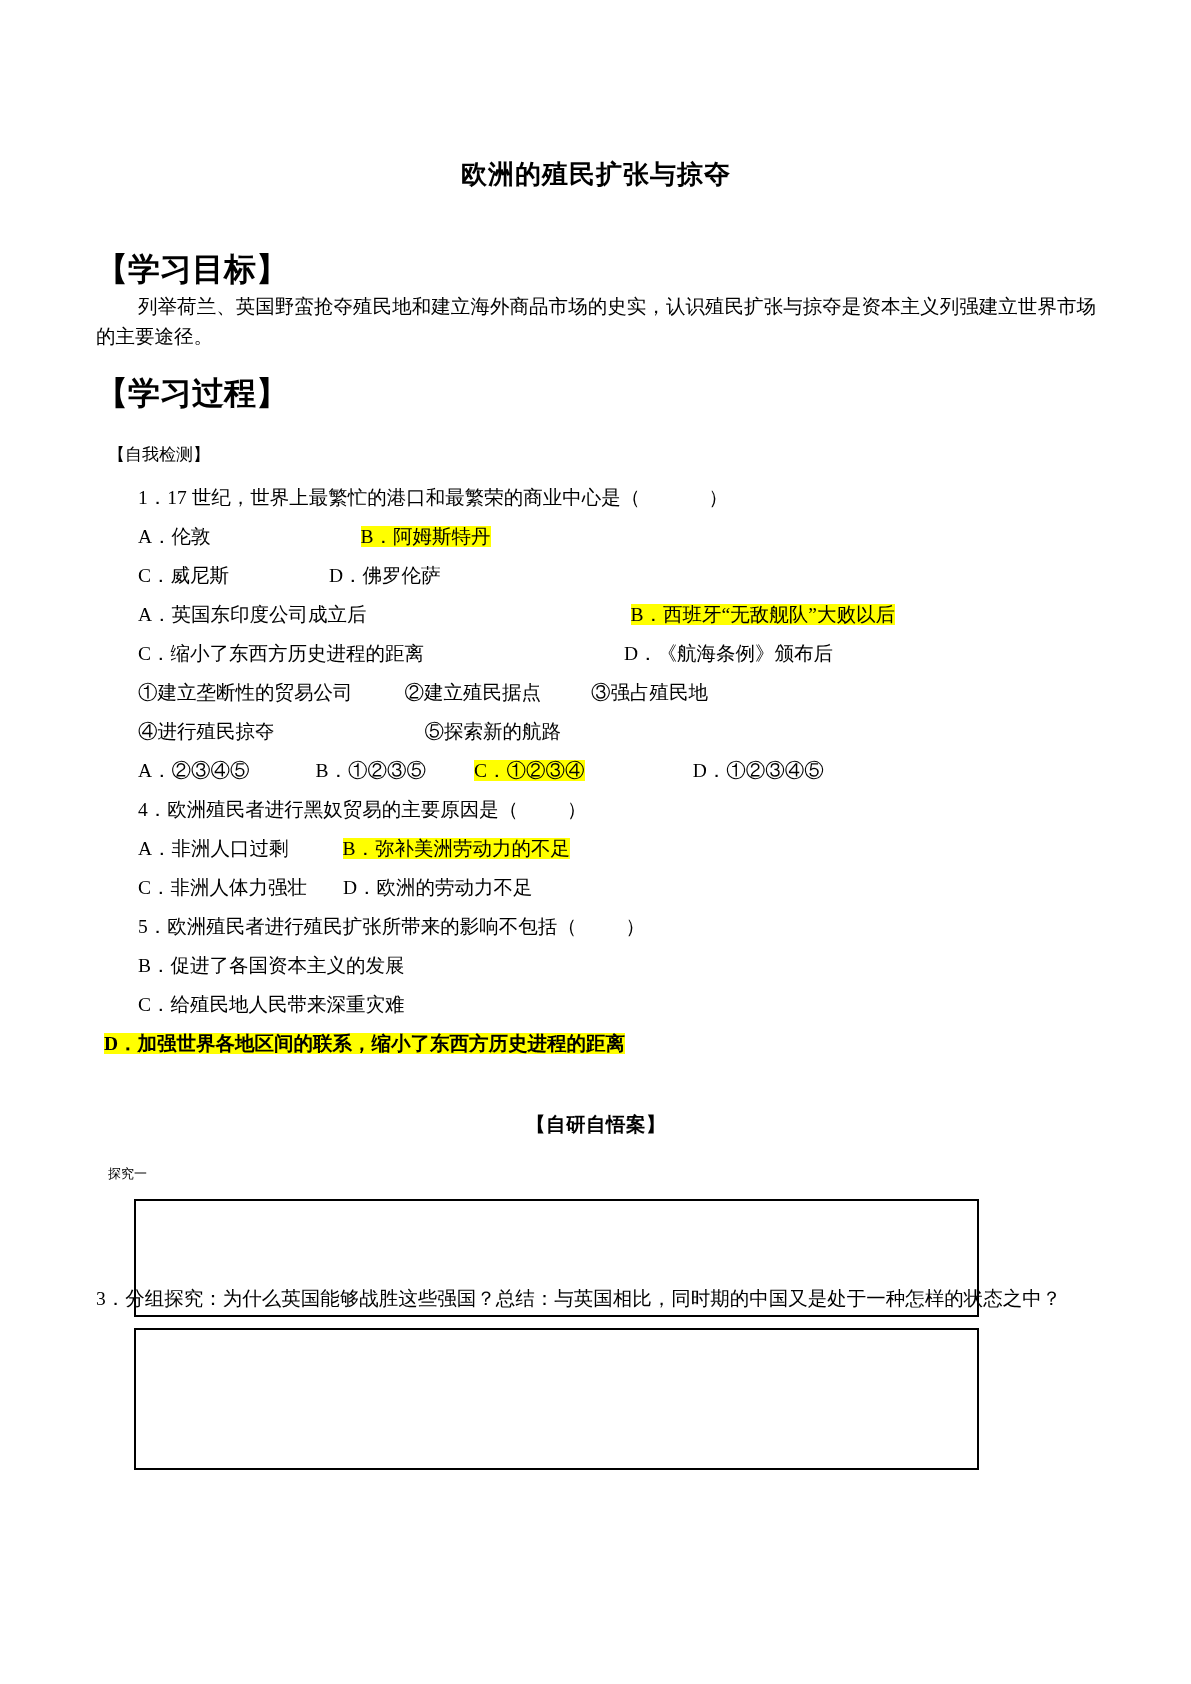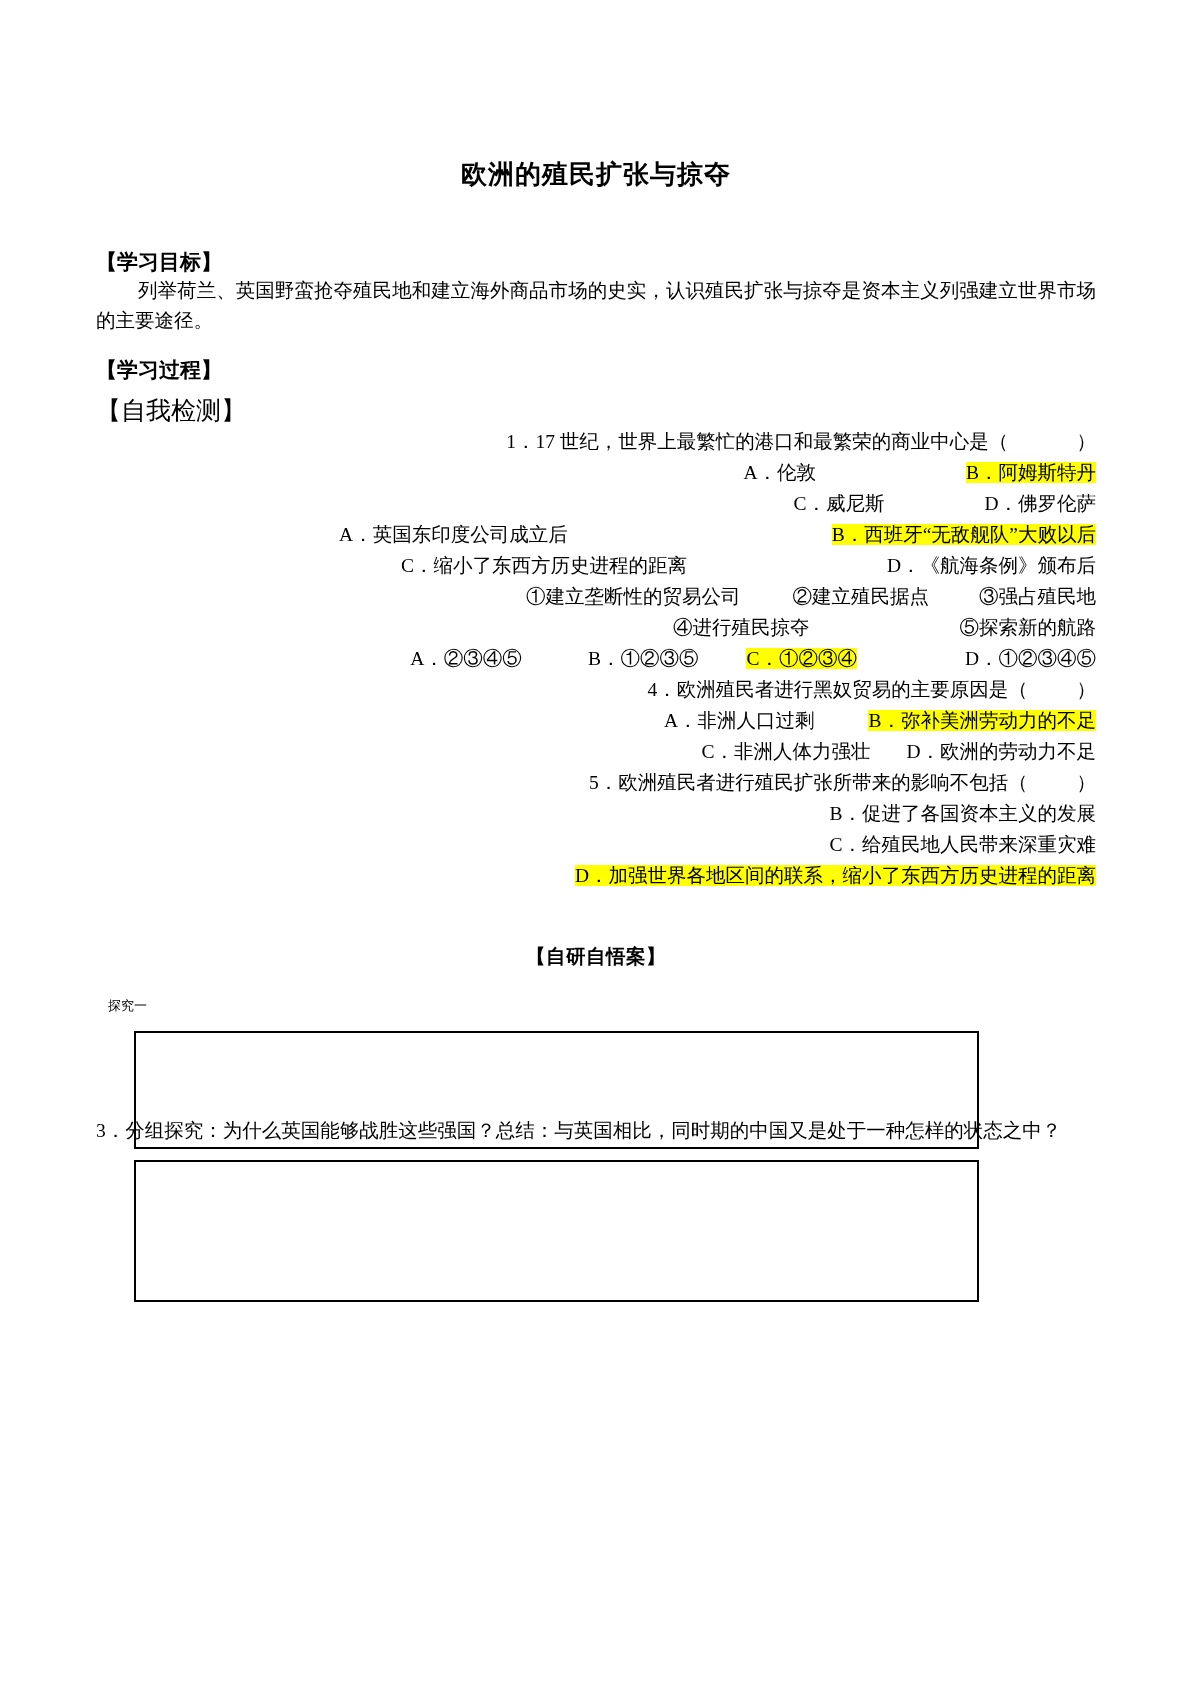--- a/index.html
+++ b/index.html
@@ -33,50 +33,49 @@
     text-align: center;
     font-size: 26px;
     font-weight: bold;
     letter-spacing: 1px;
     margin: 0;
     padding-top: 157px;
     font-family: "Liberation Serif", "DejaVu Serif", serif;
   }
 
   .section-head {
-    font-size: 21px;
+    font-size: 32px;
     font-weight: bold;
     margin: 0;
     letter-spacing: 0px;
   }
   .sh-goal { padding-top: 56px; }
   .sh-process { padding-top: 20px; }
 
   .body-para {
     font-size: 19.5px;
     line-height: 30px;
     margin: 0;
     text-align: justify;
     text-justify: inter-ideograph;
   }
   .indent2 { text-indent: 42px; }
 
   .sub-head {
-    font-size: 25px;
+    font-size: 17px;
     line-height: 30px;
-    margin: 0;
+    margin: 12px;
     padding-top: 12px;
   }
 
   .q-line {
     font-size: 19.5px;
     line-height: 31px;
-    margin: 0;
+    margin: 8px;
     white-space: pre;
-    text-align: right;
   }
   .q-line.wrap {
     white-space: normal;
   }
   .q-indent {
     padding-left: 34px;
   }
 
   .hl {
     background: #ffff00;
@@ -163,21 +162,21 @@
     <p class="q-line q-indent"><span>④进行殖民掠夺</span><span style="display:inline-block;width:150px;"></span><span>⑤探索新的航路</span></p>
     <p class="q-line q-indent"><span>A．②③④⑤</span><span style="display:inline-block;width:66px;"></span><span>B．①②③⑤</span><span style="display:inline-block;width:48px;"></span><span class="hl">C．①②③④</span><span style="display:inline-block;width:108px;"></span><span>D．①②③④⑤</span></p>
 
     <p class="q-line q-indent">4．欧洲殖民者进行黑奴贸易的主要原因是（          ）</p>
     <p class="q-line q-indent"><span>A．非洲人口过剩</span><span style="display:inline-block;width:54px;"></span><span class="hl">B．弥补美洲劳动力的不足</span></p>
     <p class="q-line q-indent"><span>C．非洲人体力强壮</span><span style="display:inline-block;width:36px;"></span><span>D．欧洲的劳动力不足</span></p>
 
     <p class="q-line q-indent">5．欧洲殖民者进行殖民扩张所带来的影响不包括（          ）</p>
     <p class="q-line q-indent">B．促进了各国资本主义的发展</p>
     <p class="q-line q-indent">C．给殖民地人民带来深重灾难</p>
-    <p class="q-line" style="padding-left:0;"><span class="hl">D．加强世界各地区间的联系，缩小了东西方历史进程的距离</span></p>
+    <p class="q-line" style="padding-left:0;font-weight:bold;"><span class="hl">D．加强世界各地区间的联系，缩小了东西方历史进程的距离</span></p>
 
     <h3 class="centered-head">【自研自悟案】</h3>
 
     <p class="explore-label">探究一</p>
 
 
     <div class="answer-box"></div>
 
     <p class="overlap-para">3．分组探究：为什么英国能够战胜这些强国？总结：与英国相比，同时期的中国又是处于一种怎样的状态之中？</p>
 

